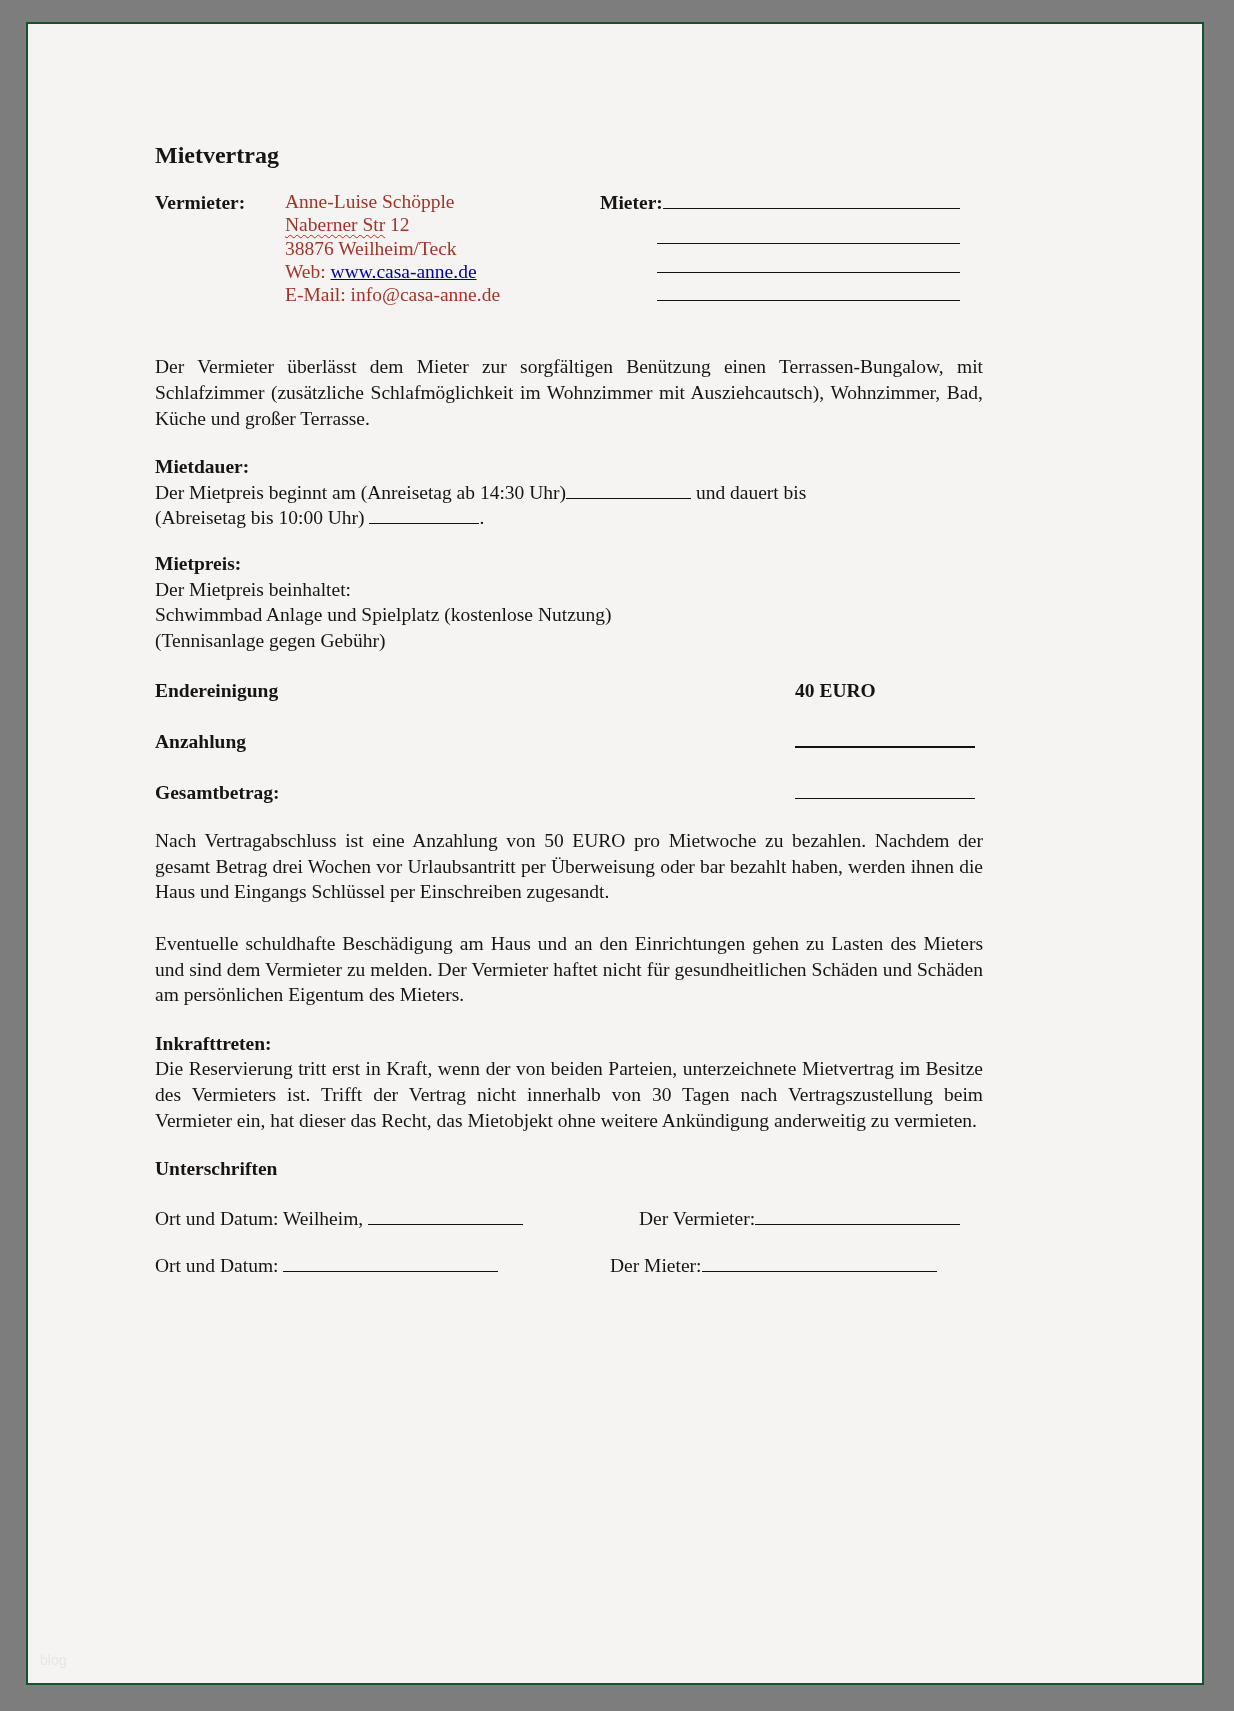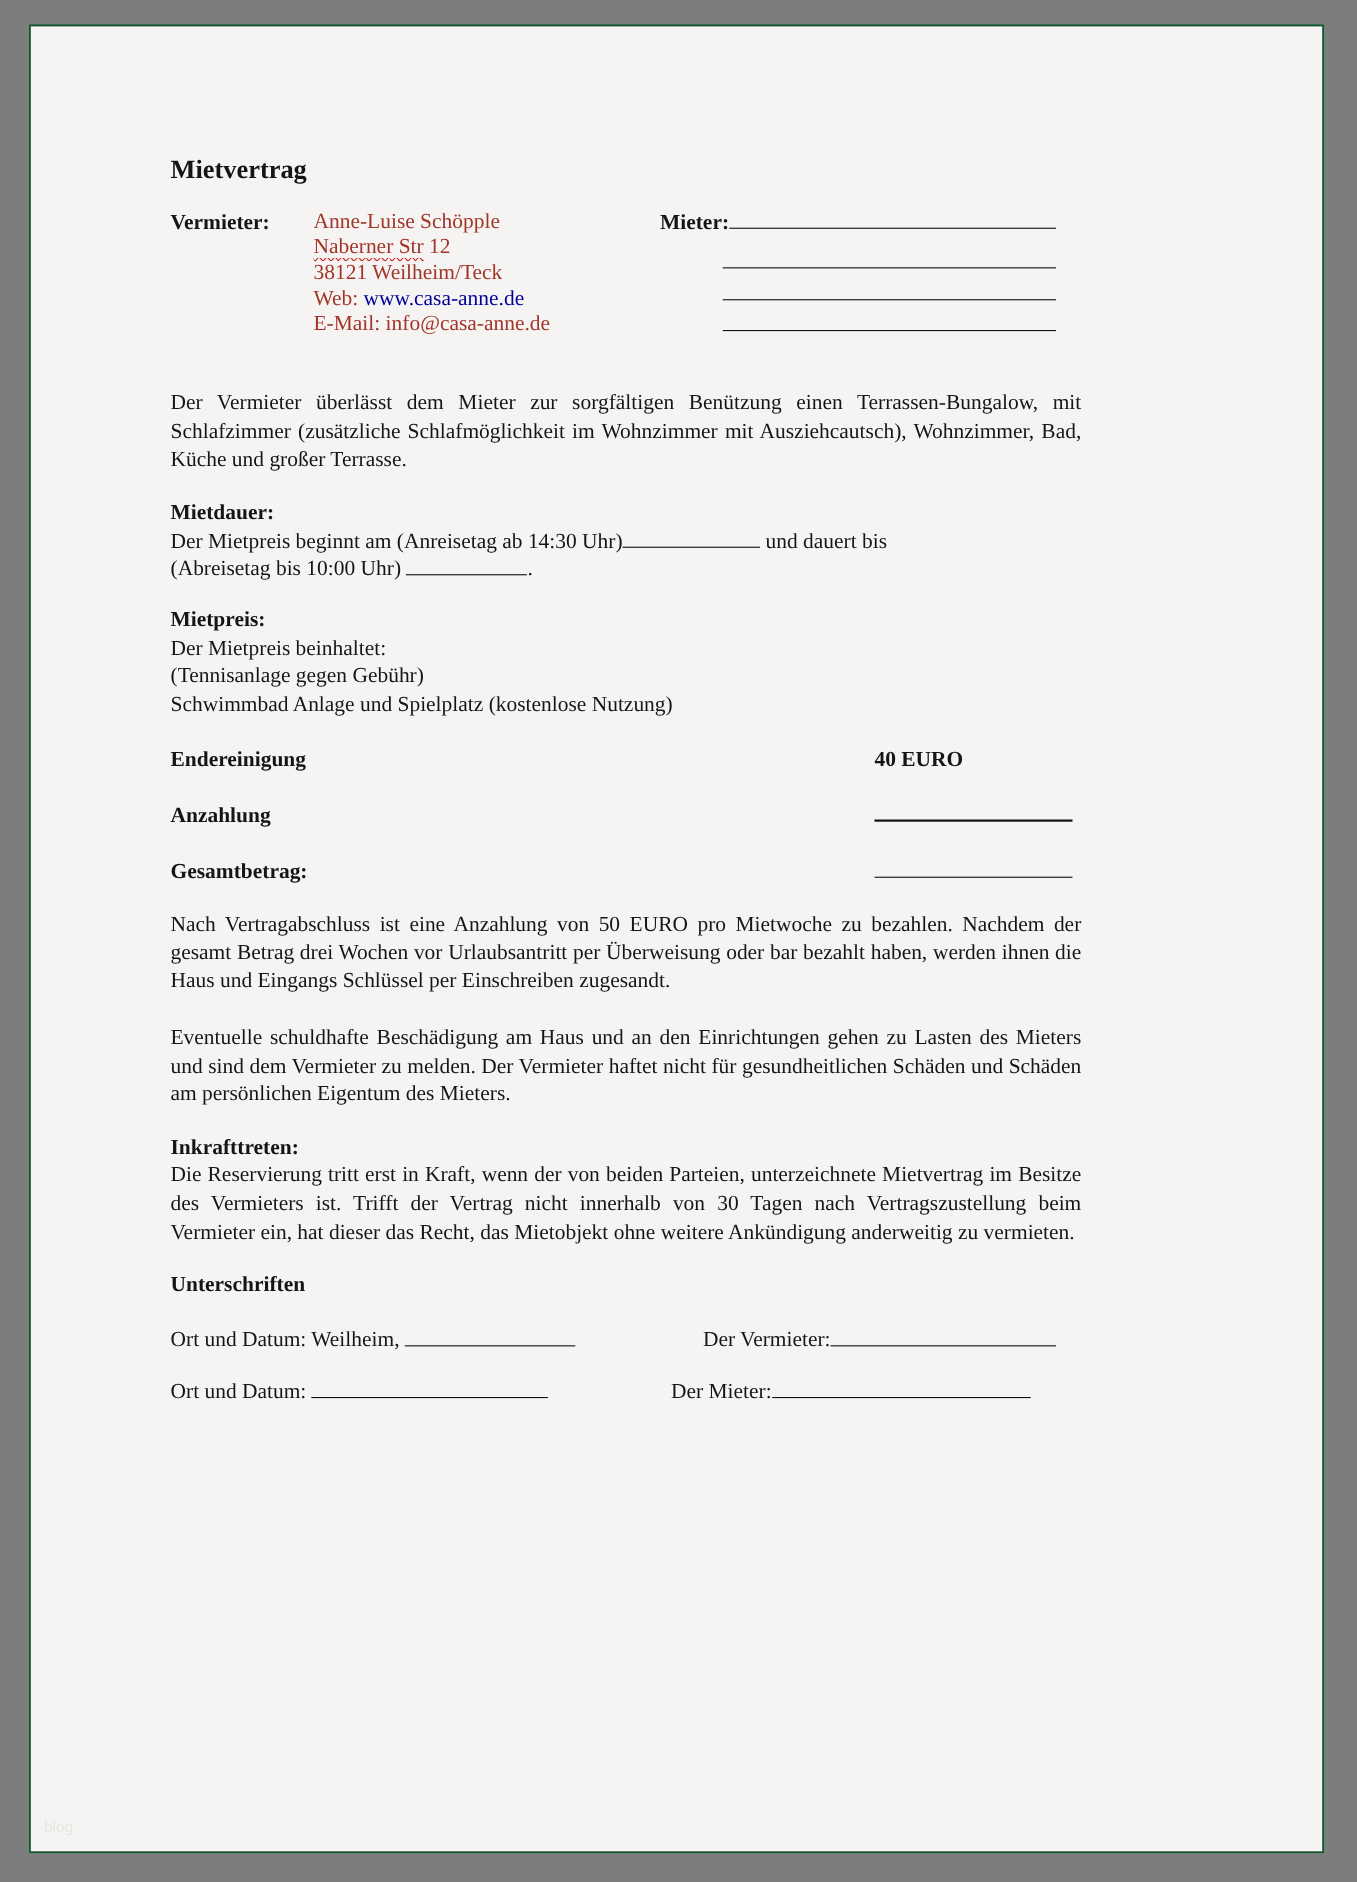--- a/index.html
+++ b/index.html
@@ -34,21 +34,21 @@
   .parties { display:flex; margin-top:20px; }
   .col-label { width:130px; font-weight:bold; }
   .col-address { width:315px; color:#a23529; line-height:23.3px; }
   .wavy {
     text-decoration-line:underline;
     text-decoration-style:wavy;
     text-decoration-color:#c2261c;
     text-decoration-thickness:1px;
     text-underline-offset:3px;
   }
-  .link { color:#000099; cursor:pointer; }
+  .link { color:#000099; text-decoration:underline; cursor:pointer; }
   .col-mieter { width:360px; }
   .mieter-row1 { display:flex; align-items:baseline; }
   .mieter-row1 .blank { flex:1; }
   .mline {
     margin-left:57px; width:303px; height:27.5px;
     border-bottom:1px solid #111;
   }
   
   .blank {
     display:inline-block;
@@ -89,21 +89,21 @@
 <div class="page">
   <div class="content">
 
     <h1 class="doc-title">Mietvertrag</h1>
 
     <div class="parties">
       <div class="col-label">Vermieter:</div>
       <div class="col-address">
         <div>Anne-Luise Schöpple</div>
         <div><span class="wavy">Naberner Str</span><span> 12</span></div>
-        <div>38121 Weilheim/Teck</div>
+        <div>38876 Weilheim/Teck</div>
         <div><span>Web:</span> <a class="link">www.casa-anne.de</a></div>
         <div><span>E-Mail:</span> <span>info@casa-anne.de</span></div>
       </div>
       <div class="col-mieter">
         <div class="mieter-row1">
           <span class="b">Mieter:</span>
             <span class="blank"></span>
         </div>
         <div class="mline"></div>
         <div class="mline"></div>
@@ -117,22 +117,22 @@
 
     <div class="sec-mietdauer">
       <div class="h">Mietdauer:</div>
       <div><span>Der Mietpreis beginnt am (Anreisetag ab 14:30 Uhr)</span><span class="blank w125"></span> <span>und dauert bis</span></div>
       <div><span>(Abreisetag bis 10:00 Uhr)</span> <span class="blank w110"></span><span>.</span></div>
     </div>
 
     <div class="sec-mietpreis">
       <div class="h">Mietpreis:</div>
       <div>Der Mietpreis beinhaltet:</div>
+      <div>Schwimmbad Anlage und Spielplatz (kostenlose Nutzung)</div>
       <div>(Tennisanlage gegen Gebühr)</div>
-      <div>Schwimmbad Anlage und Spielplatz (kostenlose Nutzung)</div>
     </div>
 
     <div class="prow row-endereinigung">
       <span class="b">Endereinigung</span>
       <span class="rcol b">40 EURO</span>
     </div>
 
     <div class="prow row-anzahlung">
       <span class="b">Anzahlung</span>
       <span class="rcol"><span class="blank bold w180"></span></span>

